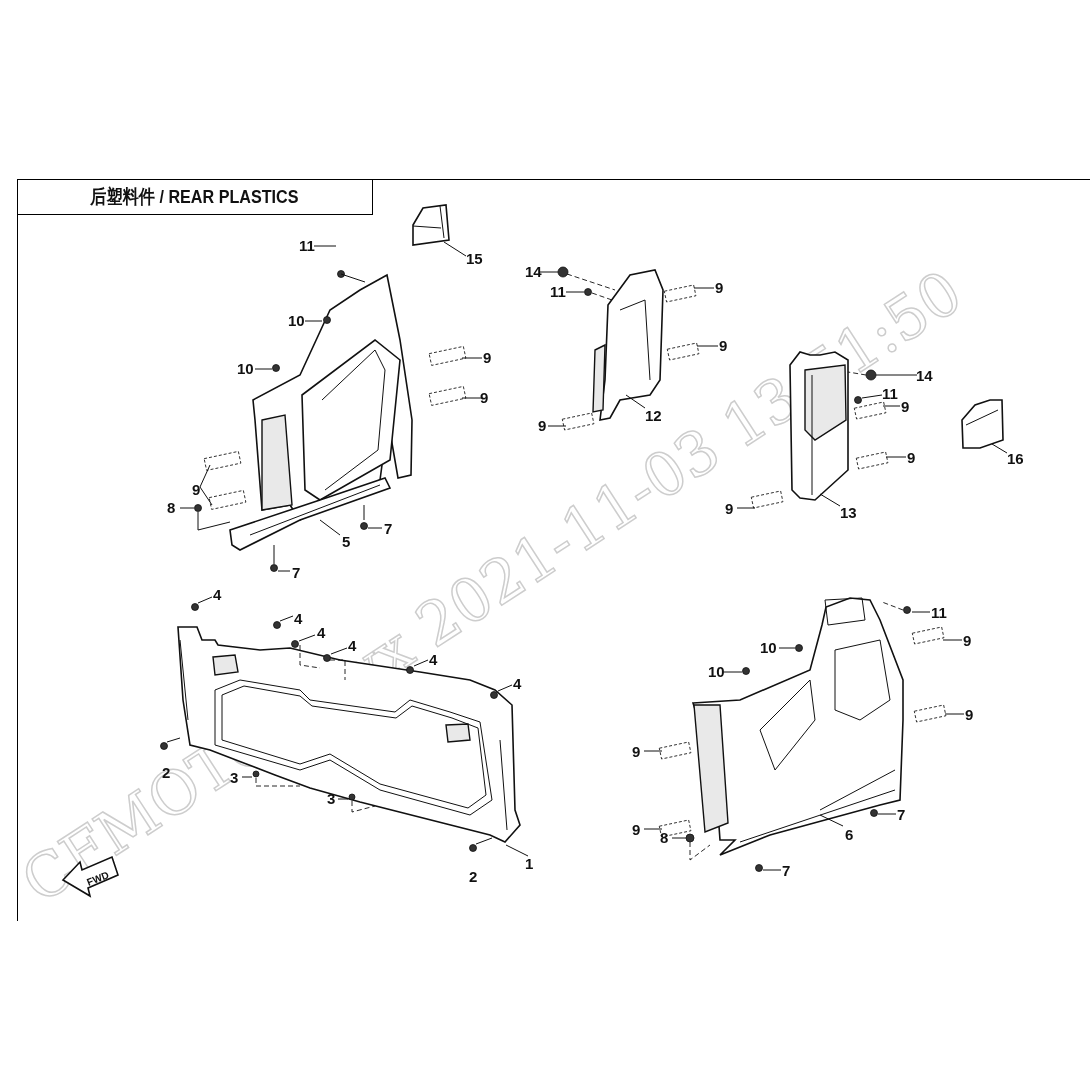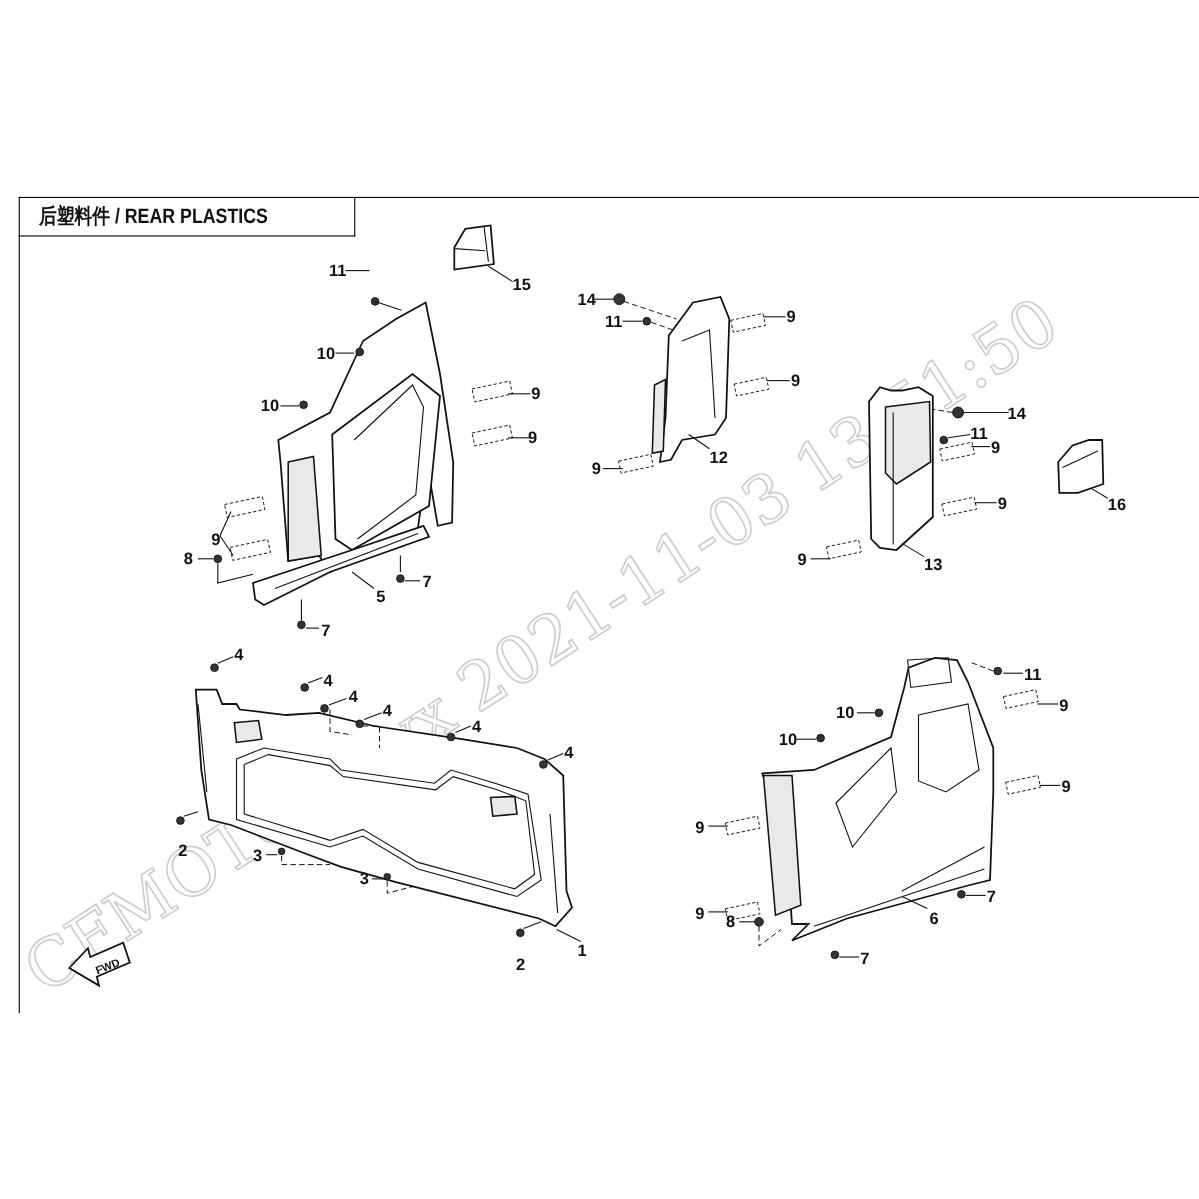--- a/index.html
+++ b/index.html
@@ -1,19 +1,19 @@
 <!DOCTYPE html>
 <html><head>
 <meta charset="utf-8">
 <style>
   html, body { margin:0; padding:0; background:#ffffff; }
   body { width:1090px; height:1090px; position:relative; overflow:hidden; font-family:"Liberation Sans", sans-serif; }
   .frame-left { position:absolute; left:17px; top:179px; width:1px; height:742px; background:#000; }
   .frame-top { position:absolute; left:17px; top:179px; width:1073px; height:1px; background:#000; }
-  .title-box { position:absolute; left:17px; top:179px; width:306px; height:36px; border:1px solid #000; border-left:none; border-top:none; box-sizing:border-box; display:flex; align-items:center; }
+  .title-box { position:absolute; left:17px; top:179px; width:356px; height:36px; border:1px solid #000; border-left:none; border-top:none; box-sizing:border-box; display:flex; align-items:center; justify-content:center; }
   .title-text { font-family:"Liberation Sans", sans-serif; font-weight:bold; font-size:19px; color:#111; transform:scaleX(0.85); letter-spacing:0px; }
   svg.diagram { position:absolute; left:0; top:0; }
   .lbl { font-family:"Liberation Sans", sans-serif; font-weight:bold; font-size:15px; fill:#111; }
   .wm { font-family:"DejaVu Serif", serif; font-size:60px; fill:none; stroke:#c8c8c8; stroke-width:1.5; }
   .part { fill:#ffffff; stroke:#111; stroke-width:1.6; }
   .part-shade { fill:#e9e9e9; stroke:#111; stroke-width:1.4; }
   .thin { fill:none; stroke:#111; stroke-width:1; }
   .dash { fill:none; stroke:#111; stroke-width:0.9; stroke-dasharray:5 3; }
   .bolt { fill:#333; stroke:#111; stroke-width:0.8; }
   .boltbox { fill:#fff; stroke:#111; stroke-width:0.8; stroke-dasharray:3 2; }

